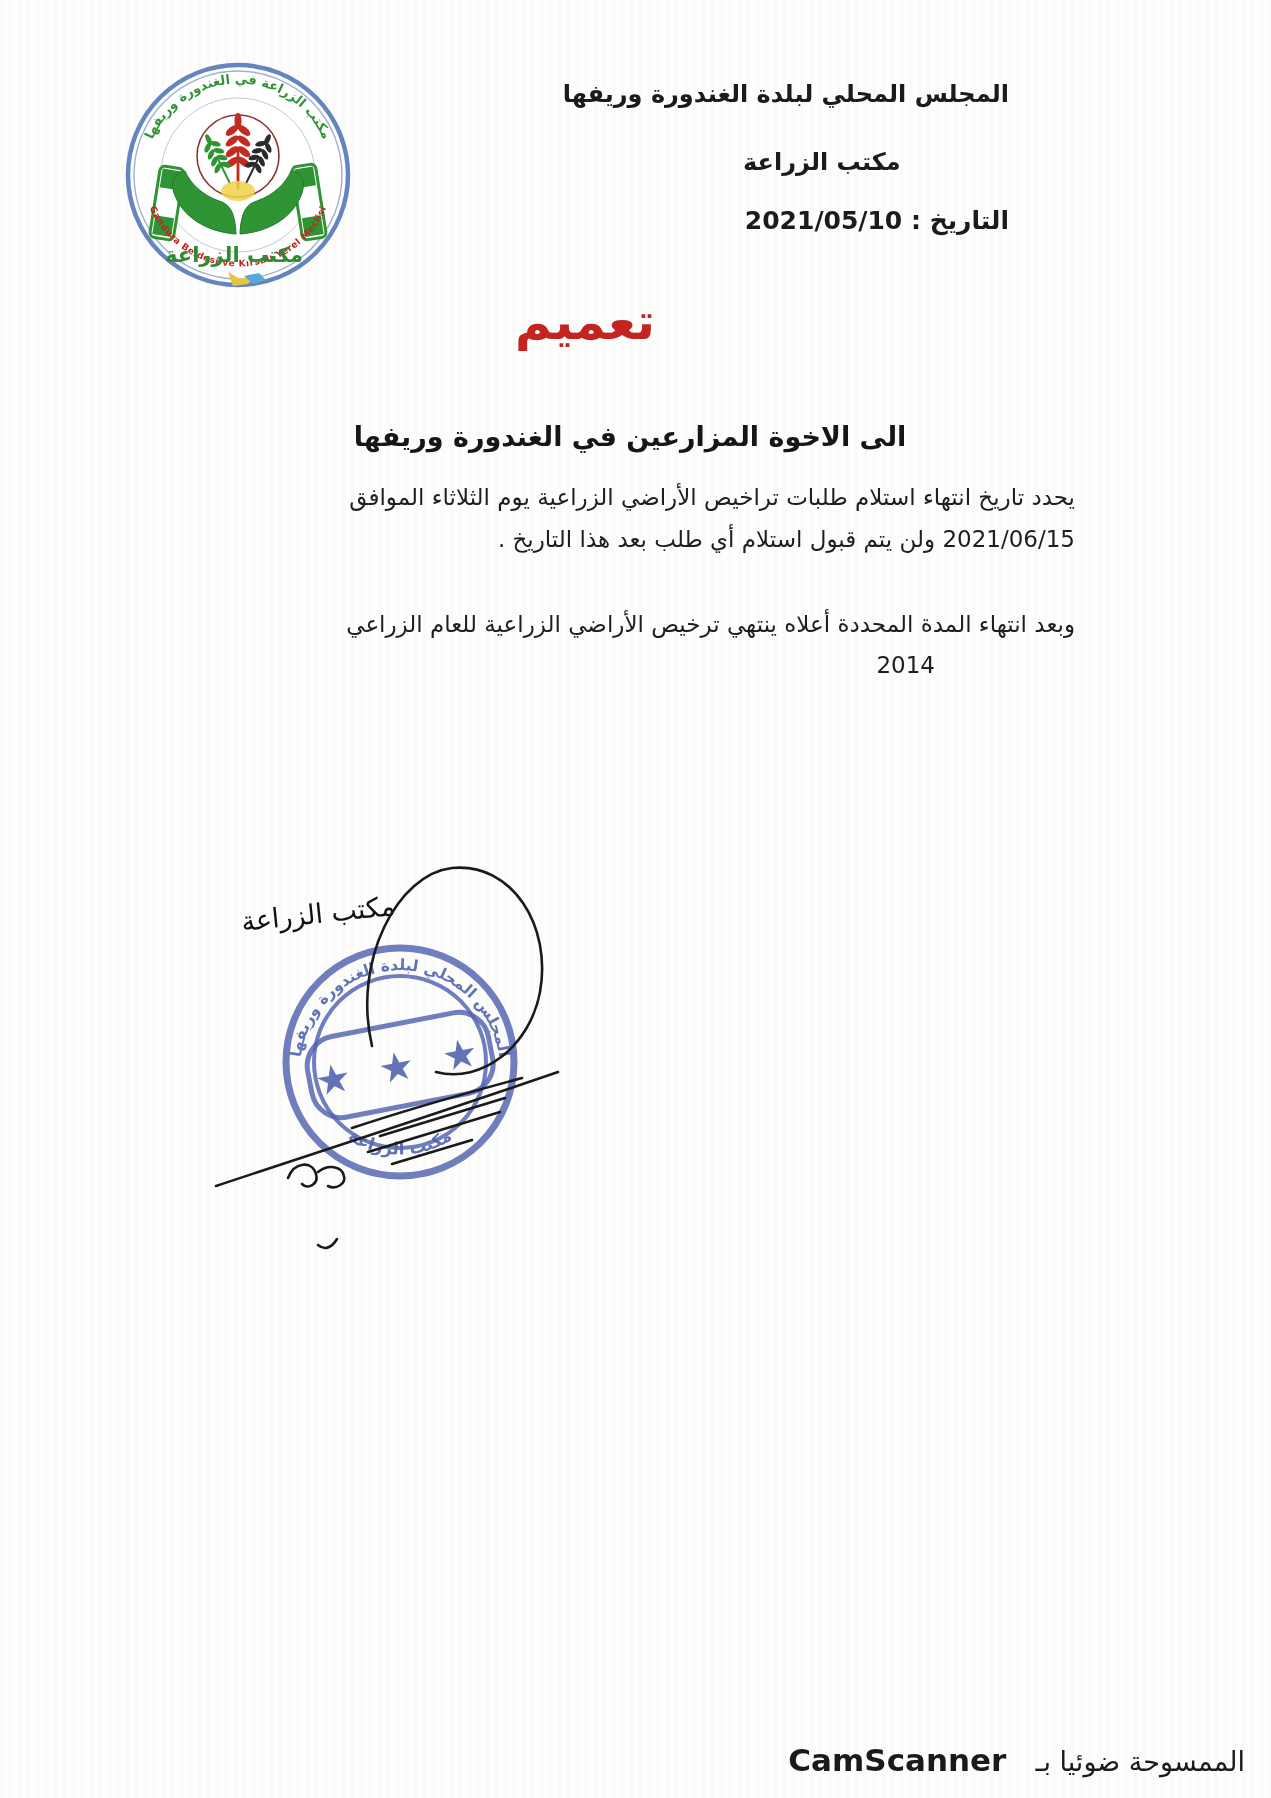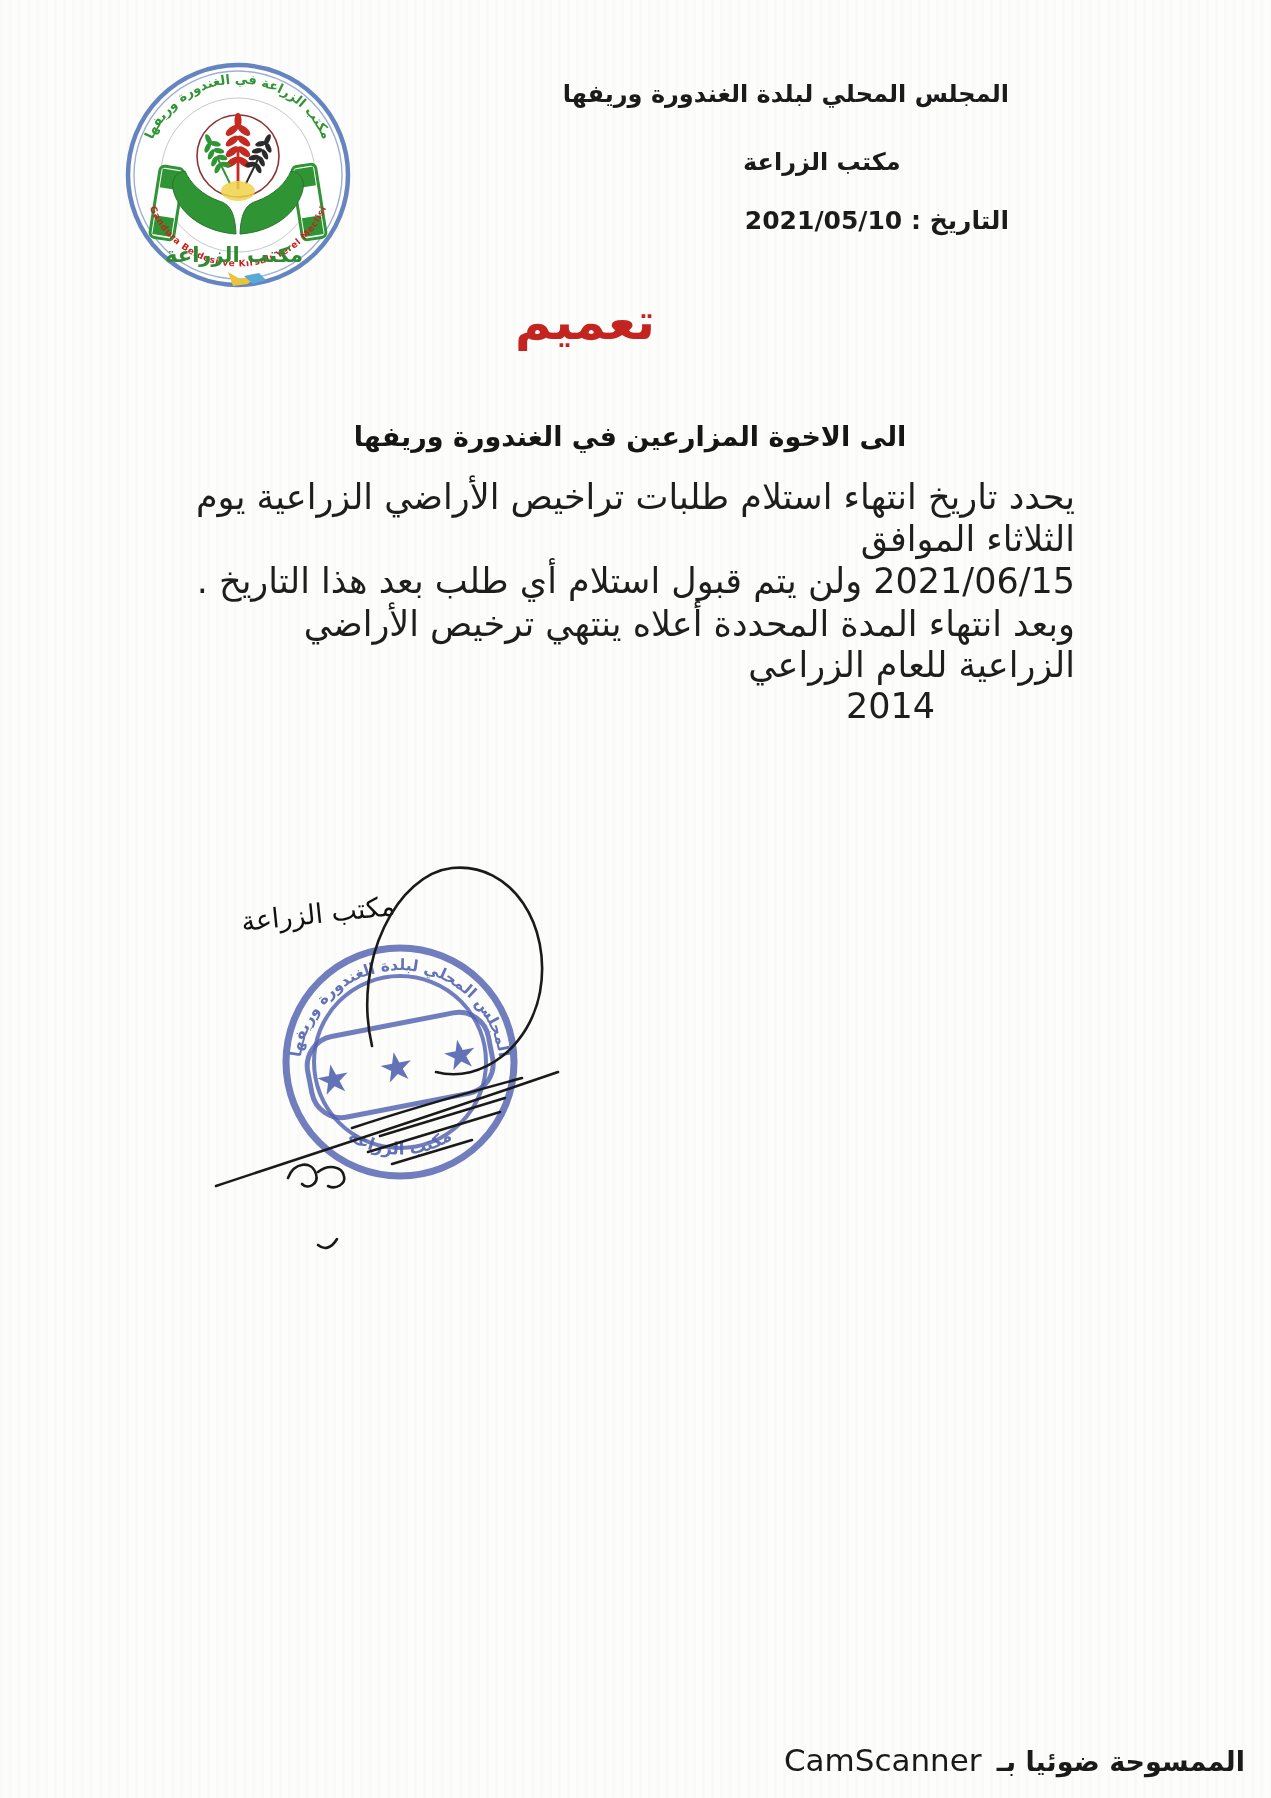--- a/index.html
+++ b/index.html
@@ -22,38 +22,38 @@
   .doc-title{
     position:absolute;top:293px;left:0;width:1170px;text-align:center;
     color:var(--title-red,#c4241f);font-size:50px;font-weight:bold;direction:rtl;
   }
   .salutation{
     position:absolute;top:421px;left:0;width:1260px;text-align:center;direction:rtl;
     font-size:27px;font-weight:bold;color:#161616;
   }
   .body-para{
     position:absolute;right:196px;left:180px;text-align:right;direction:rtl;
-    font-size:35px;color:#1e1e1e;
+    font-size:23px;color:#1e1e1e;
   }
   .para1{top:476px;line-height:42px;}
   .para2{top:604px;line-height:41px;}
   .para2 .year-line{padding-left:0;padding-right:140px;}
 
   .sig-label{
     position:absolute;left:243px;top:906px;direction:rtl;
     font-size:27px;color:#111;transform:rotate(-6deg);transform-origin:left bottom;
   }
   .stamp-wrap{position:absolute;left:238px;top:936px;width:332px;height:260px;opacity:.92;}
   .signature-wrap{position:absolute;left:190px;top:840px;width:480px;height:420px;}
 
   .scan-footer{
     position:absolute;top:1742px;right:26px;direction:rtl;color:#1a1a1a;white-space:nowrap;
   }
-  .scan-footer .ar{font-size:27px;font-weight:bold;}
-  .scan-footer .app{font-size:31px;font-weight:400;margin-right:10px;direction:ltr;unicode-bidi:embed;}
+  .scan-footer .ar{font-size:27px;}
+  .scan-footer .app{font-size:31px;font-weight:700;margin-right:24px;direction:ltr;unicode-bidi:embed;}
 
   svg text{font-family:"DejaVu Sans",sans-serif;}
 </style>
 </head>
 <body>
 
 <div class="page">
 
   <div class="logo-wrap">
     <svg viewBox="0 0 232 238" width="232" height="238">

